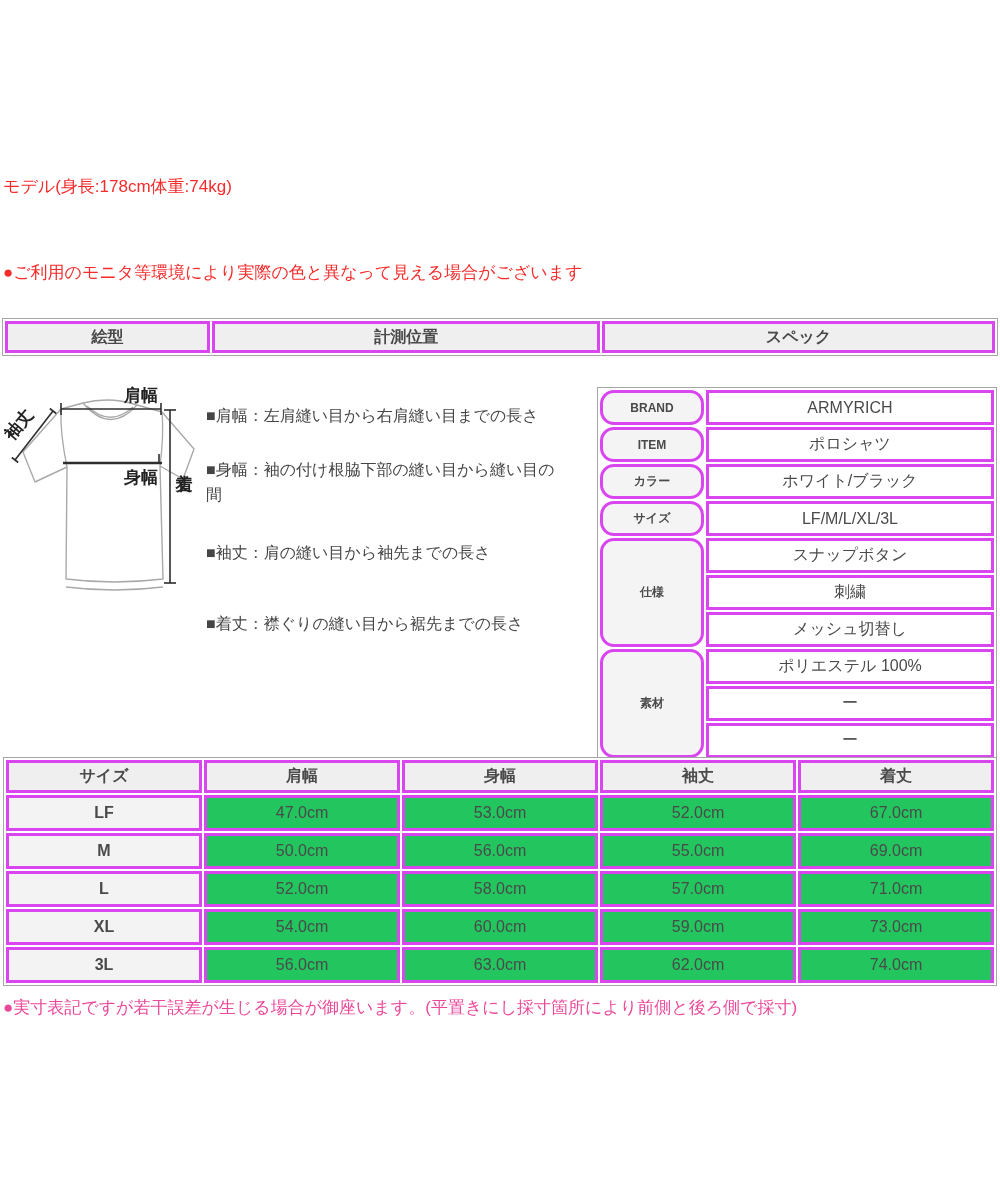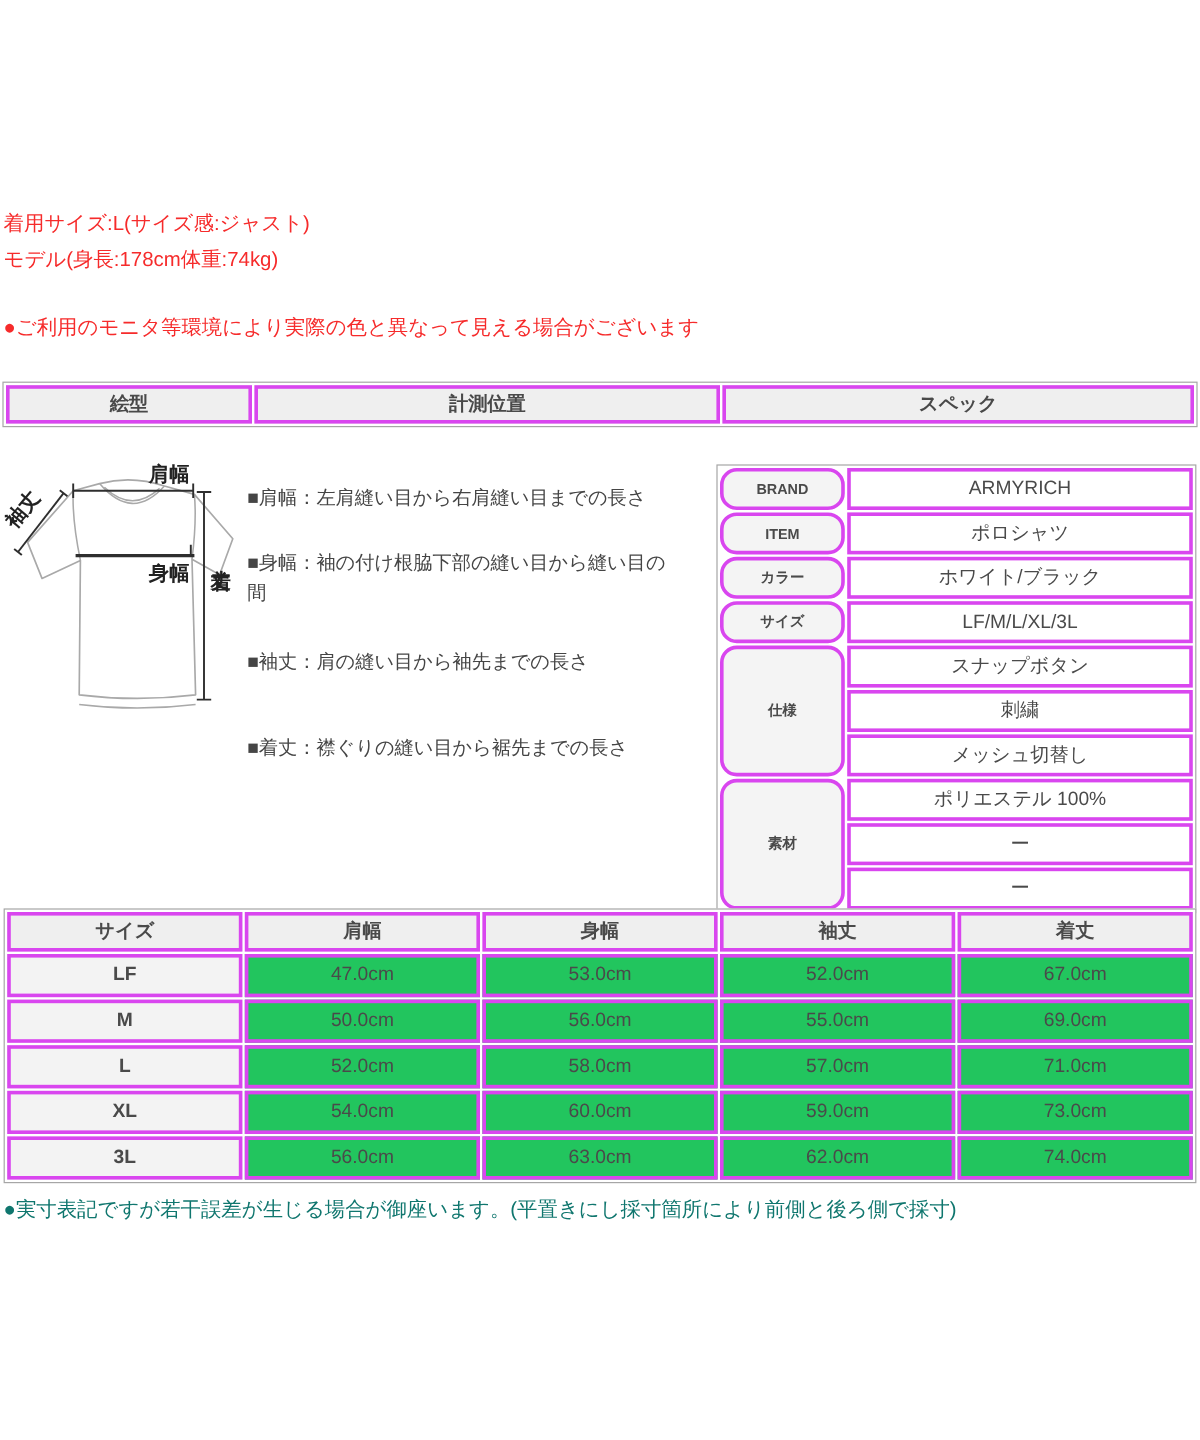--- a/index.html
+++ b/index.html
@@ -4,21 +4,21 @@
 <style>
   html,body { margin:0; padding:0; background:#fff; }
   .canvas {
     position:relative; width:1000px; height:1200px; background:#ffffff;
     font-family:"Liberation Sans", sans-serif; overflow:hidden;
   }
   
   .top-notes { position:absolute; left:3px; top:172px; color:#f62b2b; font-size:17px; line-height:30px; }
   .top-notes p { margin:0; }
   .monitor-note { position:absolute; left:3px; top:261px; color:#f62b2b; font-size:17px;font-family:Liberation Mono, monospace; }
-  .bottom-note { position:absolute; left:3px; top:996px; color:#0f766e; font-size:17px; }
+  .bottom-note { position:absolute; left:3px; top:996px; color:#ec4899; font-size:17px; }
 
   
   table { border-collapse:separate; border-spacing:2px; background:#fff; border:1px solid #a6a6a6; }
   th, td { border:3px solid #d946ef; color:#4a4a4a; }
 
   
   .head3 { position:absolute; left:2px; top:318px; width:996px; table-layout:fixed; }
   .head3 th { background:#efefef; font-weight:bold; font-size:16px; text-align:center; height:24px; color:#494949; }
   .head3 .c1 { width:20.5%; } .head3 .c2 { width:39.5%; } .head3 .c3 { width:40%; }
 
@@ -47,21 +47,20 @@
   .sizes th { background:#efefef; font-weight:bold; font-size:16px; height:25px; text-align:center; }
   .sizes td { background:#22c55e; text-align:center; font-size:16px; height:28px; }
   .sizes td.rowhead { background:#f3f3f3; font-weight:bold; }
 </style>
 </head>
 <body>
 
 <div class="canvas">
 
   <div class="top-notes">
-    <p>着用サイズ:L(サイズ感:ジャスト)</p>
     <p>モデル(身長:178cm体重:74kg)</p>
   </div>
   <div class="monitor-note">●ご利用のモニタ等環境により実際の色と異なって見える場合がございます</div>
 
   <table class="head3">
     <tbody>
       <tr>
         <th class="c1">絵型</th>
         <th class="c2">計測位置</th>
         <th class="c3">スペック</th>

